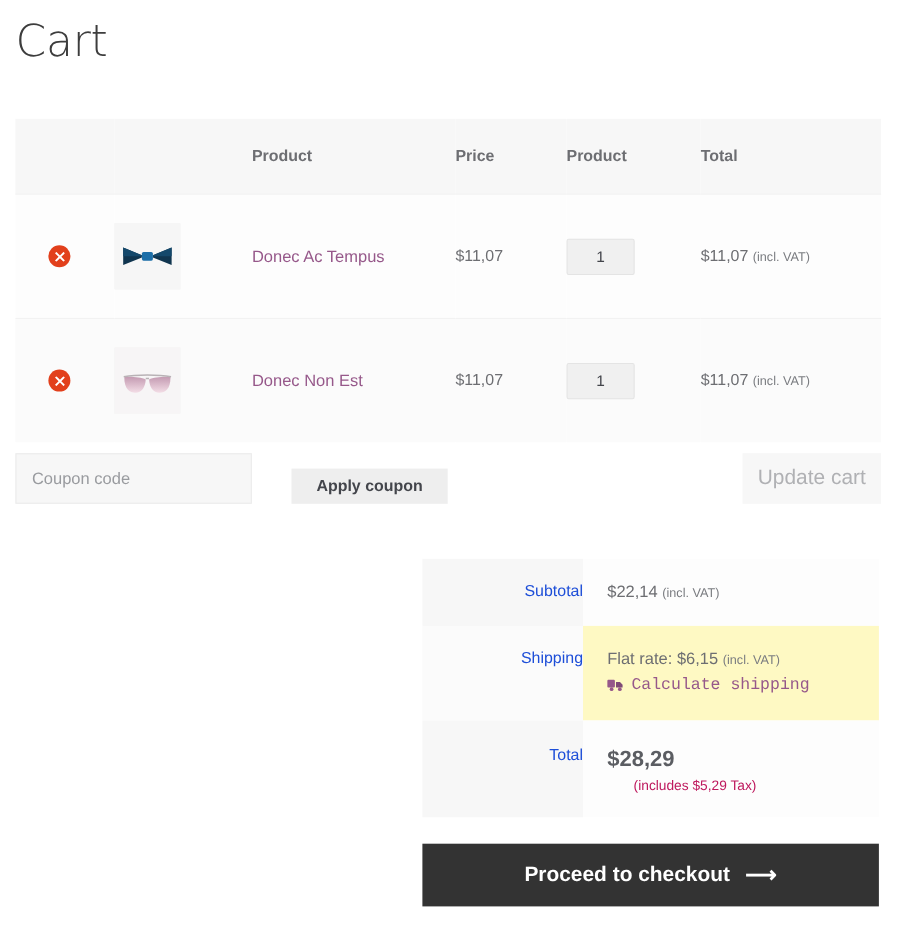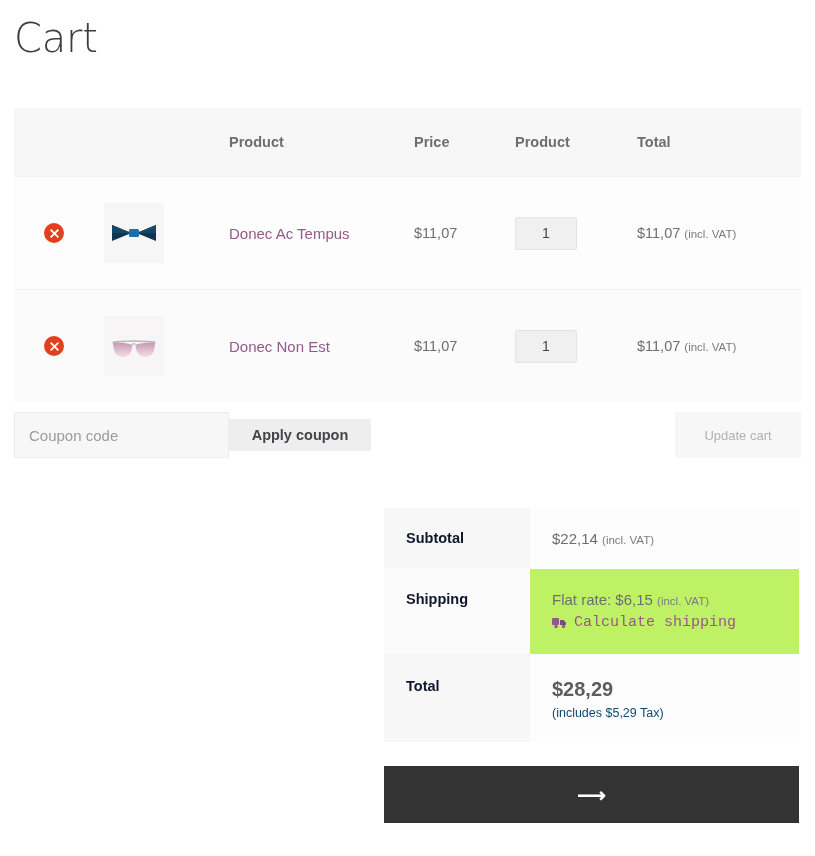--- a/index.html
+++ b/index.html
@@ -109,23 +109,24 @@
 
   .incl-vat {
     font-size: 11.5px;
     color: #7a7c80;
     text-align: center;
   }
 
   
   .actions-row {
     display: flex;
-    align-items: center;
+    align-items: flex-end;
     margin-top: 10px;
     width: 787px;
+    gap: 36px;
   }
   .coupon-input {
     width: 215px;
     height: 46px;
     background: #f7f7f7;
     border: 1px solid #ececec;
     padding: 0 14px;
     font-family: "Liberation Sans", sans-serif;
     font-size: 15px;
     color: #43454b;
@@ -144,21 +145,21 @@
     color: #43454b;
     cursor: pointer;
   }
   .update-cart-btn {
     margin-left: auto;
     width: 126px;
     height: 46px;
     background: #f7f7f7;
     border: none;
     font-family: "Liberation Sans", sans-serif;
-    font-size: 13px;
+    font-size: 19px;
     color: #b0b1b4;
     cursor: default;
   }
 
   
   .totals-wrap {
     width: 415px;
     margin-left: 370px;
     margin-top: 50px;
   }
@@ -170,39 +171,39 @@
     margin: 0 0 22px 0;
   }
   .totals-table {
     width: 415px;
     border-collapse: collapse;
     table-layout: fixed;
   }
   .totals-table th {
     width: 146px;
     background: #f7f7f7;
-    text-align: left;
+    text-align: right;
     font-size: 14.5px;
-    font-weight: bold;
-    color: #0f172a;
+    font-weight: normal;
+    color: #1d4ed8;
     padding: 22px 0 22px 22px;
     vertical-align: top;
     border: none;
   }
   .totals-table td {
     background: #fdfdfd;
     padding: 22px 0 22px 22px;
     font-size: 15px;
     color: #6d6e72;
     vertical-align: top;
     border: none;
   }
   .totals-table tr.shipping-row th,
   .totals-table tr.shipping-row td { background: #fbfbfb; }
-  .totals-table tr.shipping-row td { background: #bef264; }
+  .totals-table tr.shipping-row td { background: #fef9c3; }
   .totals-table tr.total-row th { padding-top: 24px; }
   .totals-table tr.total-row td { padding-top: 24px; }
 
   .calc-shipping {
     display: inline-flex;
     align-items: center;
     gap: 6px;
     color: #96588a;
     text-decoration: none;
     font-size: 15px;
@@ -212,22 +213,23 @@
 
   .total-amount {
     font-size: 20px;
     font-weight: bold;
     color: #5b5d62;
     display: block;
   }
   .tax-note {
     display: block;
     font-size: 12.5px;
-    color: #0c4a6e;
+    color: #be185d;
     margin-top: 5px;
+    margin-left: 24px;
   }
 
   .checkout-btn {
     display: flex;
     align-items: center;
     justify-content: center;
     gap: 14px;
     width: 415px;
     height: 57px;
     margin-top: 24px;
@@ -382,17 +384,18 @@
           <th>Total</th>
           <td>
             <span class="total-amount">$28,29</span>
             <span class="tax-note">(includes $5,29 Tax)</span>
           </td>
         </tr>
       </tbody>
     </table>
 
     <a class="checkout-btn" href="#">
+      <span>Proceed to checkout</span>
       <span class="arrow">⟶</span>
     </a>
   </div>
 
 </div>
 
 </body></html>

